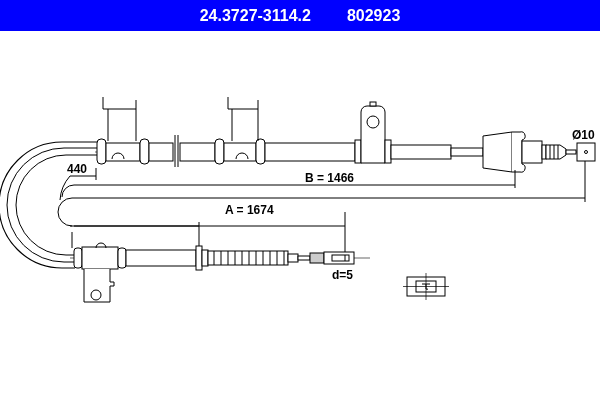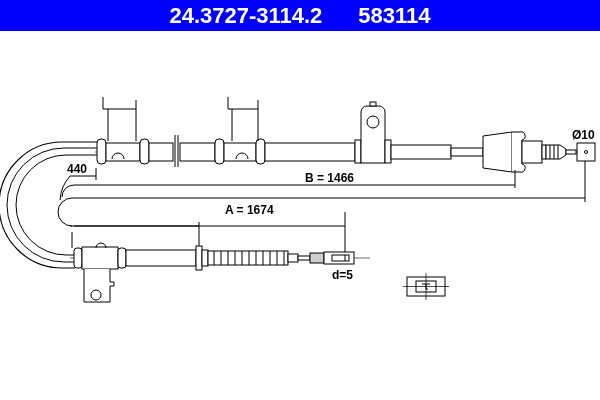--- a/index.html
+++ b/index.html
@@ -1,32 +1,32 @@
 <!DOCTYPE html>
 <html><head>
   <meta charset="utf-8">
   <style>
     html, body { margin: 0; padding: 0; background: #ffffff; }
     body { width: 600px; height: 400px; overflow: hidden; position: relative; font-family: "Liberation Sans", sans-serif; }
     .header {
       position: absolute; left: 0; top: 0; width: 600px; height: 31px;
       background: #0000ff; color: #ffffff;
       display: flex; align-items: center; justify-content: center;
-      font-weight: bold; font-size: 22px; letter-spacing: 0px;
+      font-weight: bold; font-size: 16px; letter-spacing: 0px;
     }
     .header .pn { margin-right: 36px; }
     svg.drawing { position: absolute; left: 0; top: 31px; }
     .dim-label { font-family: "Liberation Sans", sans-serif; font-weight: bold; font-size: 12px; fill: #000; }
   </style>
 </head>
 <body>
 
 <div class="header">
   <span class="pn">24.3727-3114.2</span>
-  <span>583114</span>
+  <span>802923</span>
 </div>
 
 <svg class="drawing" width="600" height="369" viewBox="0 31 600 369" xmlns="http://www.w3.org/2000/svg">
   <g fill="none" stroke="#000" stroke-width="1">
 
     <path d="M100,142 L62,142 A58,58 0 0 0 62,268 L75,268" stroke-width="1.2"></path>
     <path d="M100,148 L64,148 A52,52 0 0 0 64,262 L75,262"></path>
     <path d="M100,155 L66,155 A45,45 0 0 0 66,255 L75,255"></path>
 
     <path d="M515,185 L74,185 A12,12 0 0 0 62,197"></path>

